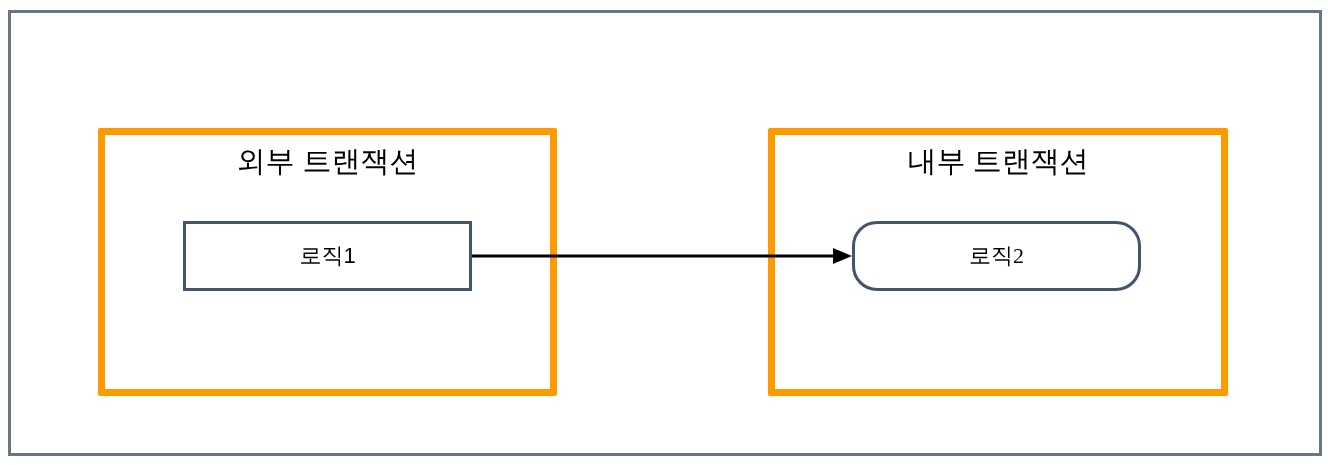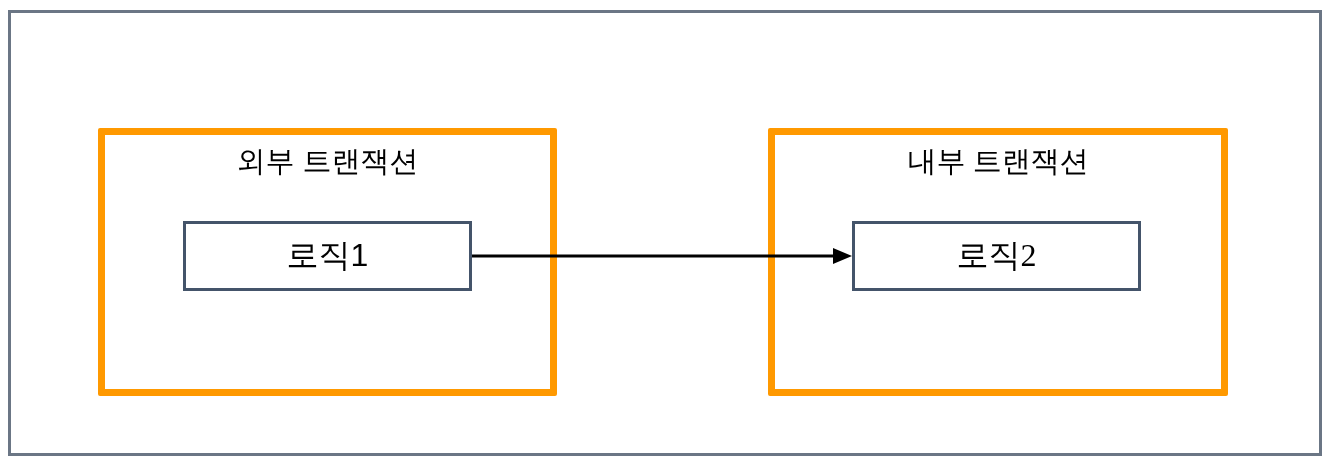--- a/index.html
+++ b/index.html
@@ -49,23 +49,23 @@
     top: 86px;
     width: 289px;
     height: 70px;
     border: 3px solid var(--node-border, #44546A);
     background: #ffffff;
     display: flex;
     align-items: center;
     justify-content: center;
   }
   .group-left  .node { left: 78px; }
-  .group-right .node { left: 77px; }
+  .group-right .node { left: 77px; border-radius: 25px; }
   .node-label {
-    font-size: 32px;
+    font-size: 22px;
     color: var(--text, #000000);
     white-space: nowrap;
   }
   .arrow-layer {
     position: absolute;
     left: 0;
     top: 0;
     width: 1328px;
     height: 465px;
     pointer-events: none;

